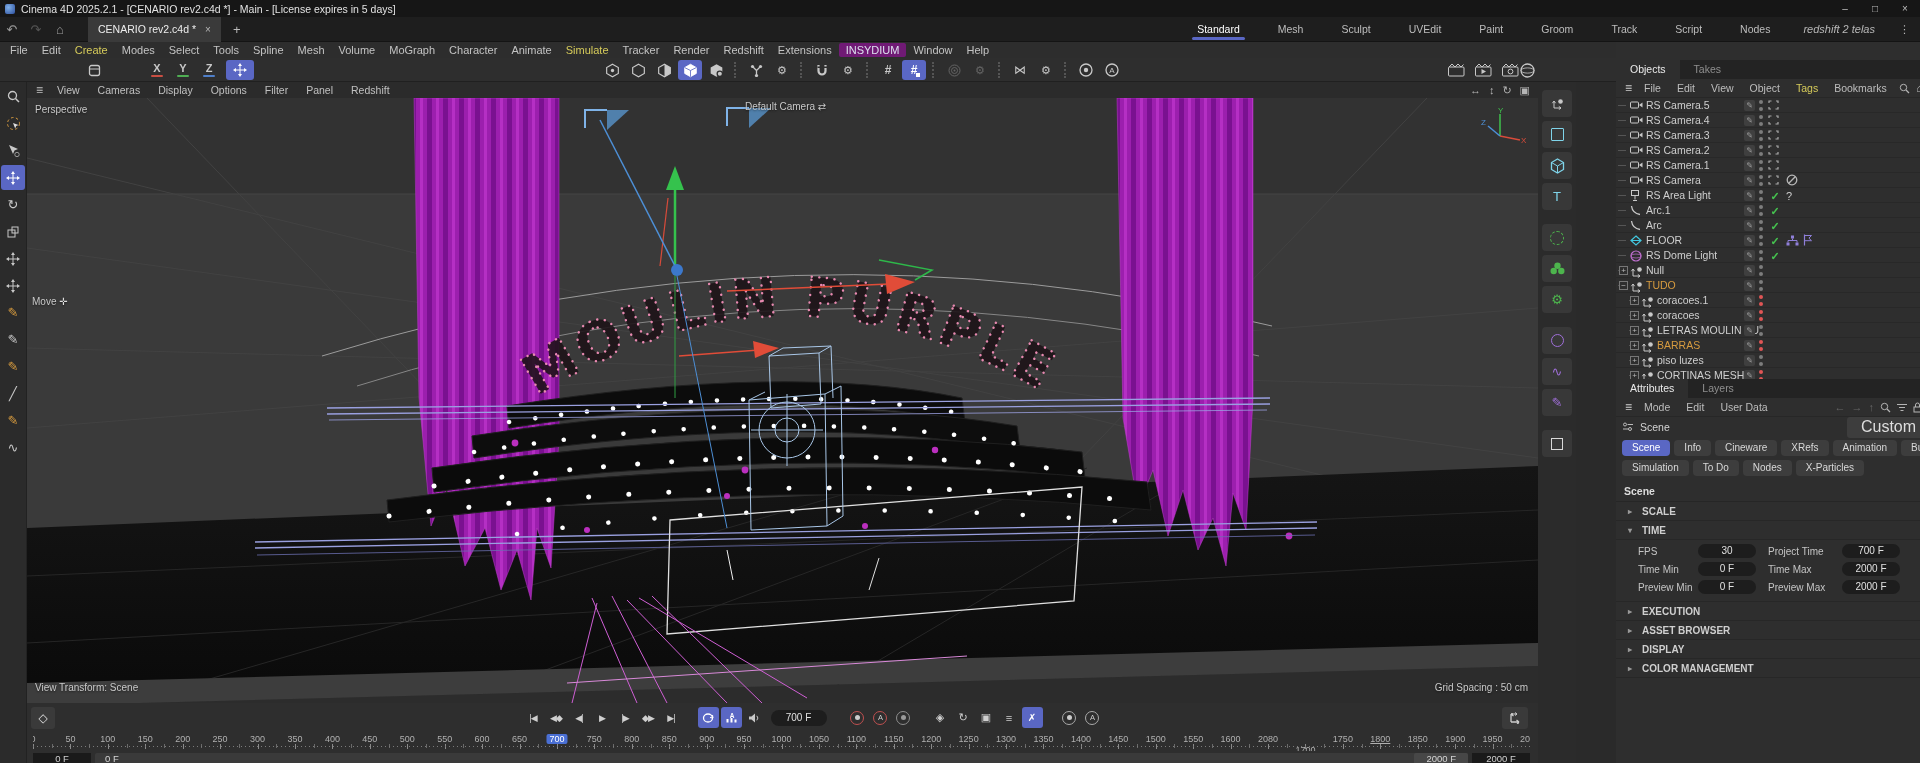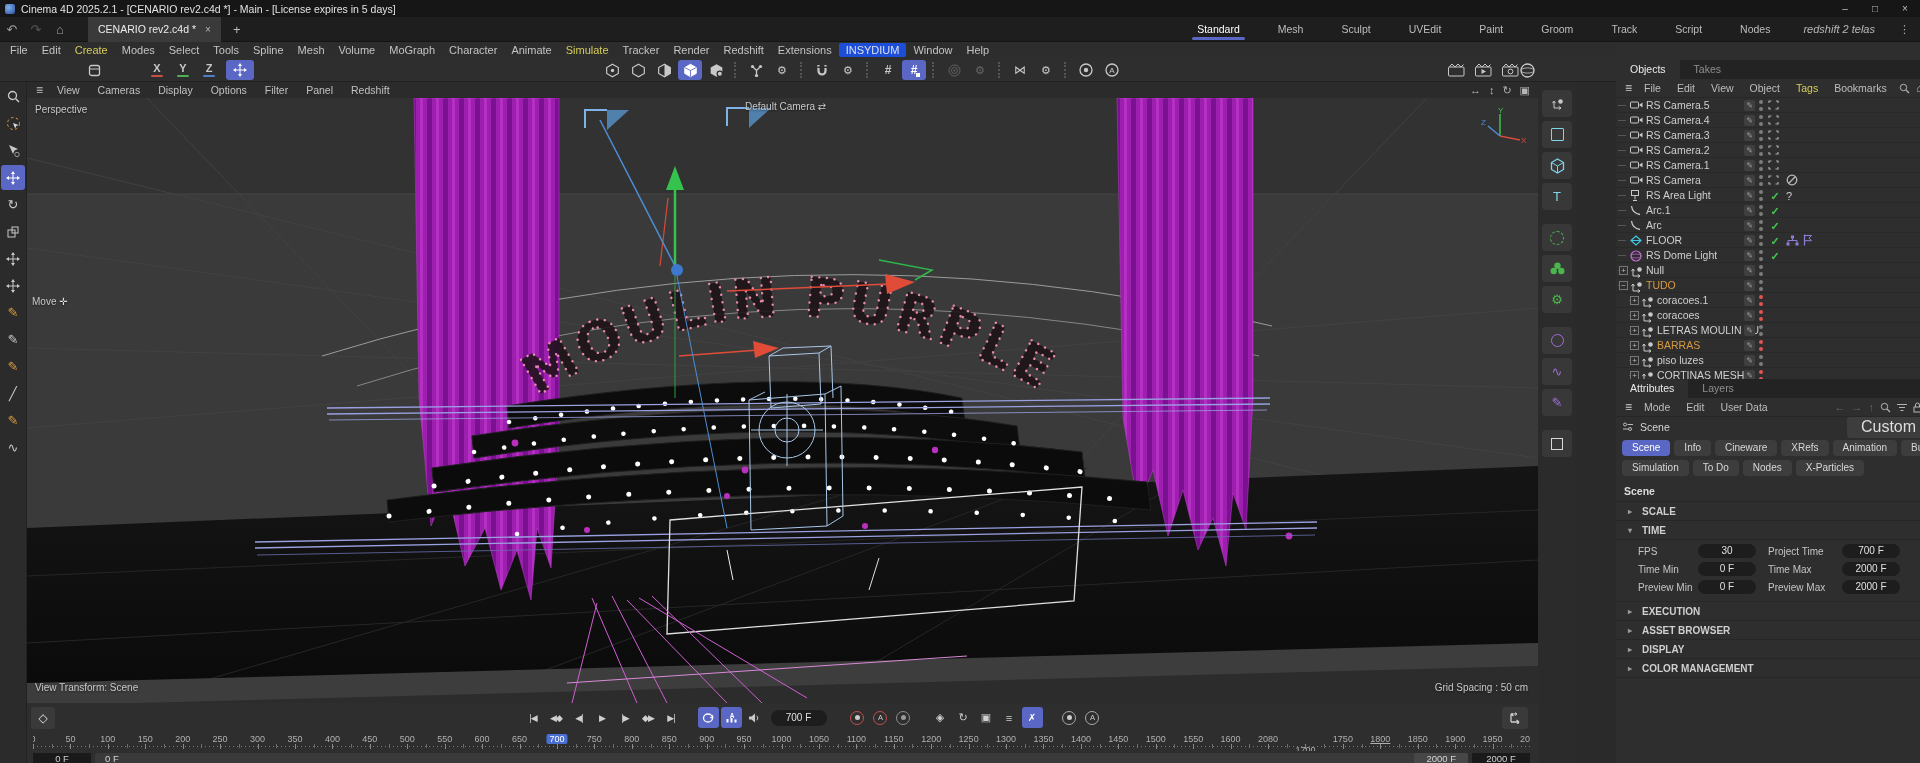--- a/index.html
+++ b/index.html
@@ -25,21 +25,21 @@
   .layout-tab{padding:0 19px;font-size:10.5px;color:#bdbdbd;height:25px;line-height:24px;position:relative;white-space:nowrap}
   .layout-tab.active{color:#fff}
   .layout-tab.active::after{content:"";position:absolute;left:14px;right:14px;bottom:2px;height:3px;background:#5a67c4;border-radius:2px}
   .layout-note{font-style:italic;color:#b8b8b8;padding:0 14px;white-space:nowrap}
   .kebab{padding:0 10px;color:#bbb;letter-spacing:0;font-size:11px}
 
   
   #menubar{left:0;top:42px;width:1920px;height:16px;background:#2d2d2d;display:flex;align-items:center;padding-left:3px}
   .menu-item{padding:1px 7px;color:#c3c3c3;border-radius:2px;white-space:nowrap}
   .menu-item.accent{color:#d6cb5a}
-  .menu-item.highlight{background:#1d4ed8;color:#dde0ef}
+  .menu-item.highlight{background:#701a75;color:#dde0ef}
 
   
   #toolbar{left:0;top:58px;width:1920px;height:24px;background:#2e2e2e;border-bottom:1px solid #202020}
   .tbtn{position:absolute;top:2px;height:20px;width:24px;display:flex;align-items:center;justify-content:center;border-radius:3px;color:#c8c8c8;font-size:12px}
   .tbtn.active{background:#5a67c4;color:#fff}
   .tbtn.dim{opacity:.35}
   .axisb{width:22px;flex-direction:column;font-weight:bold;font-size:11px;line-height:11px}
   .axisb i{width:12px;height:2px;border-radius:1px;margin-top:1px}
   .tsep{position:absolute;top:4px;height:16px;border-left:2px dotted #555}
 

